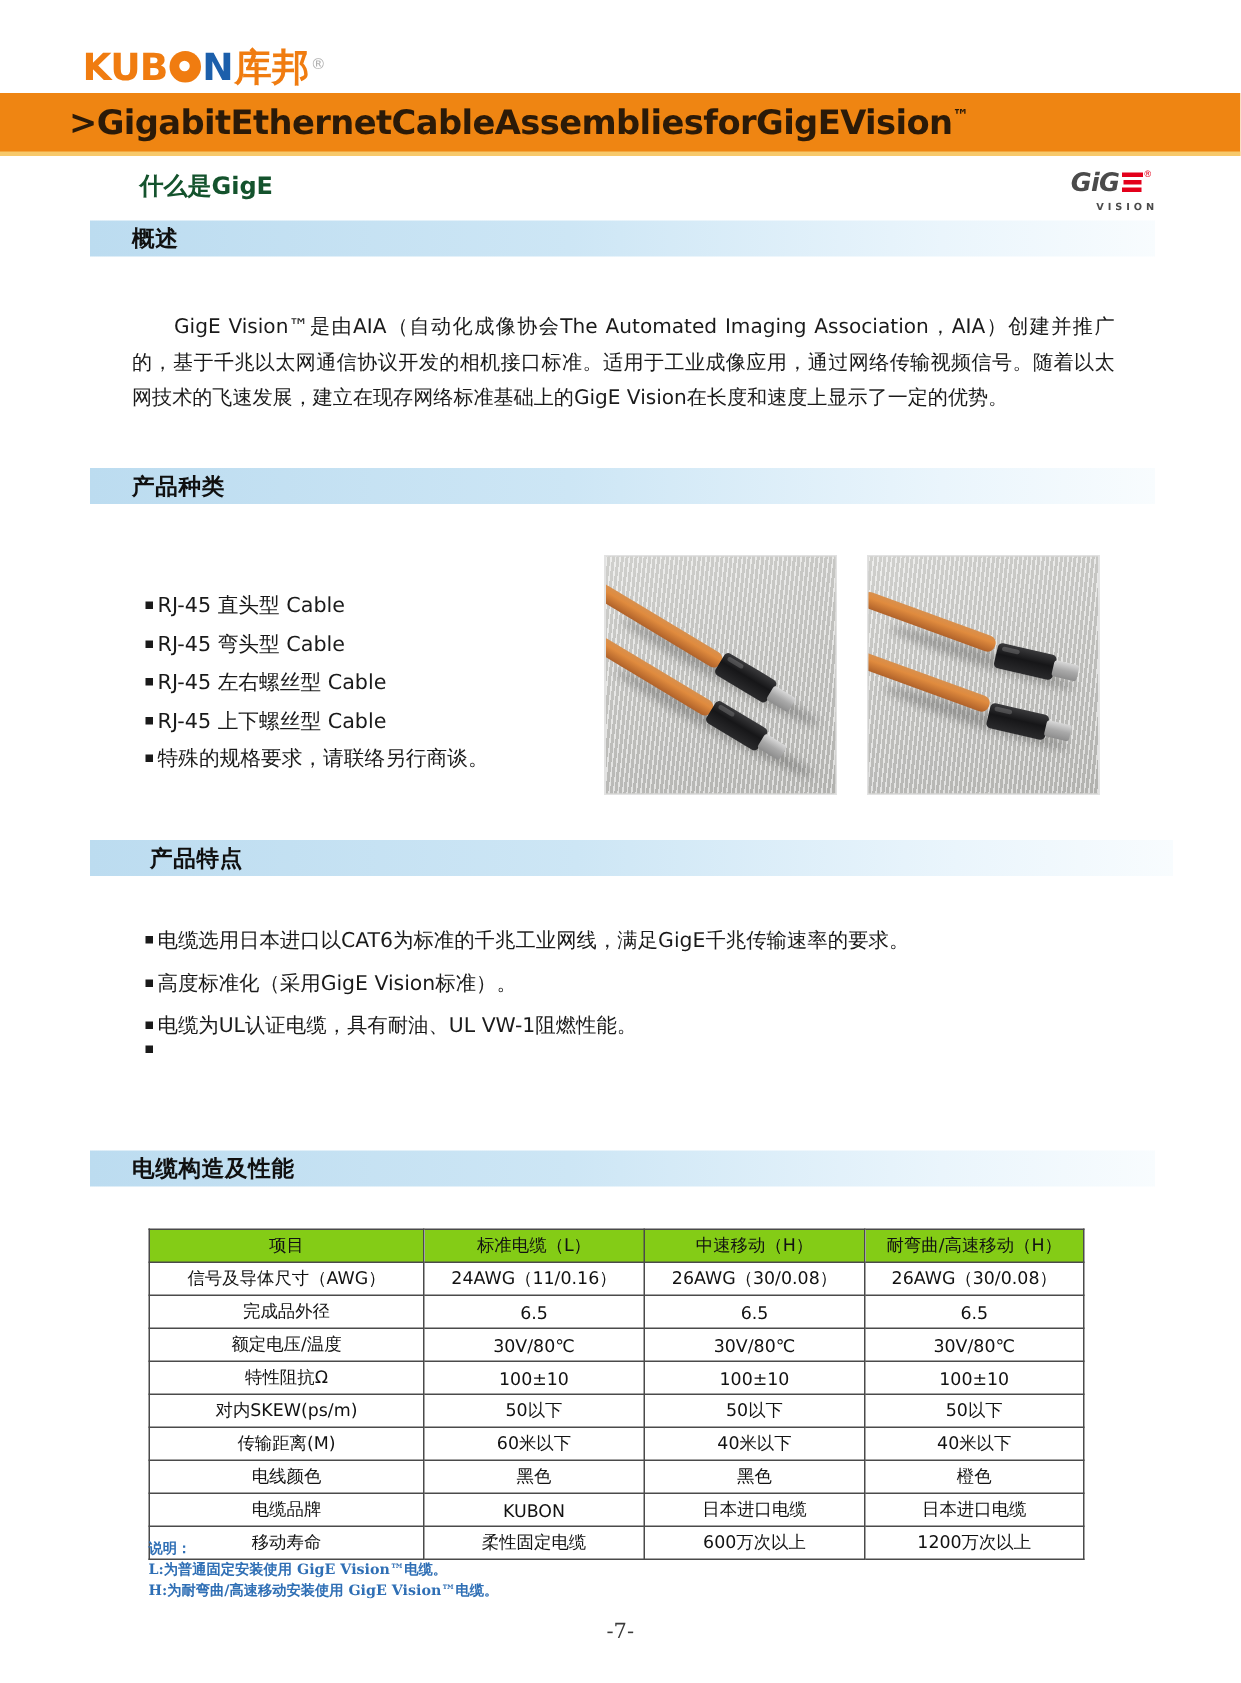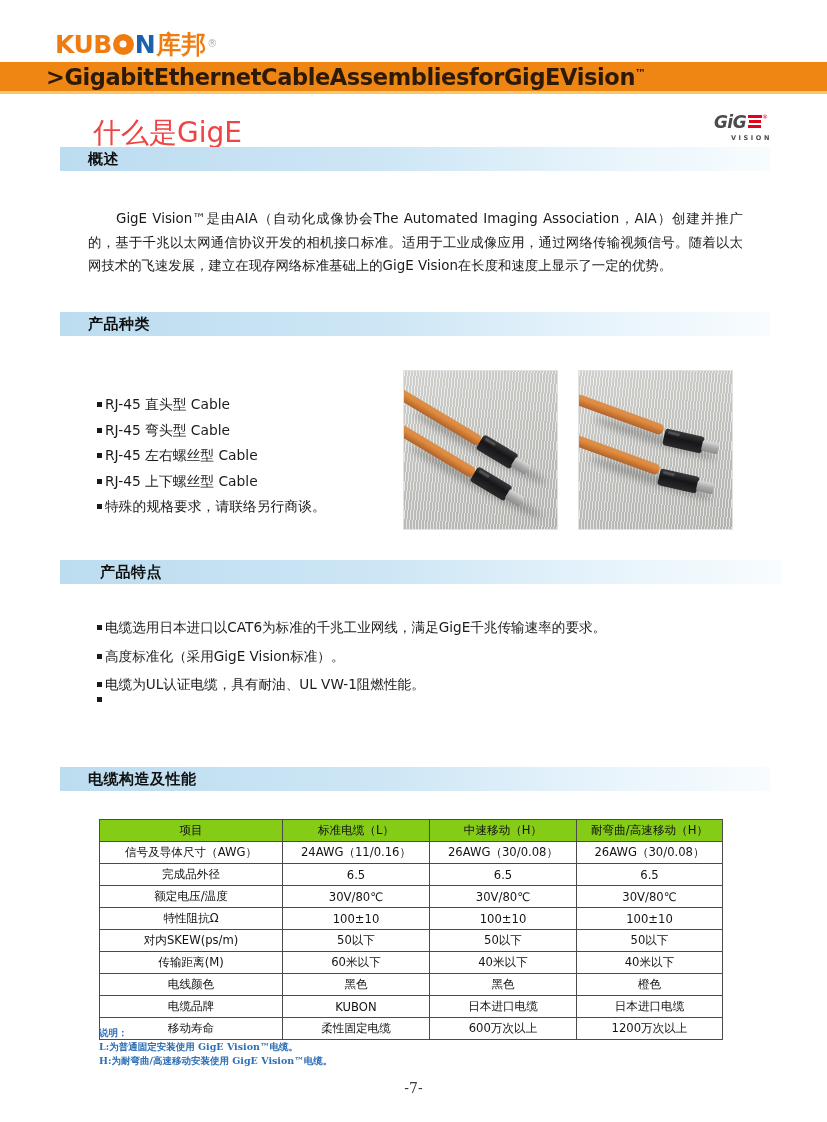--- a/index.html
+++ b/index.html
@@ -65,21 +65,21 @@
     font-weight: normal;
     margin-left: 1px;
   }
 
   
   .title-bar {
     position: absolute;
     left: 0;
     top: 62px;
     width: 827px;
-    height: 32px;
+    height: 42px;
     background: #ef8512;
     border-bottom: 3px solid #f7c96b;
     box-sizing: border-box;
   }
   .title-text {
     position: absolute;
     left: 46px;
     top: 50%;
     transform: translateY(-50%);
     font-size: 22.5px;
@@ -91,23 +91,23 @@
   .title-text .tm {
     font-size: 11px;
     vertical-align: super;
   }
 
   
   .page-heading {
     position: absolute;
     left: 93px;
     top: 114px;
-    font-size: 28px;
-    font-weight: normal;
-    color: #ef4444;
+    font-size: 16px;
+    font-weight: bold;
+    color: #14532d;
     letter-spacing: 0px;
   }
 
   
   .gige-logo {
     position: absolute;
     right: 55px;
     top: 113px;
     width: 62px;
     text-align: center;

